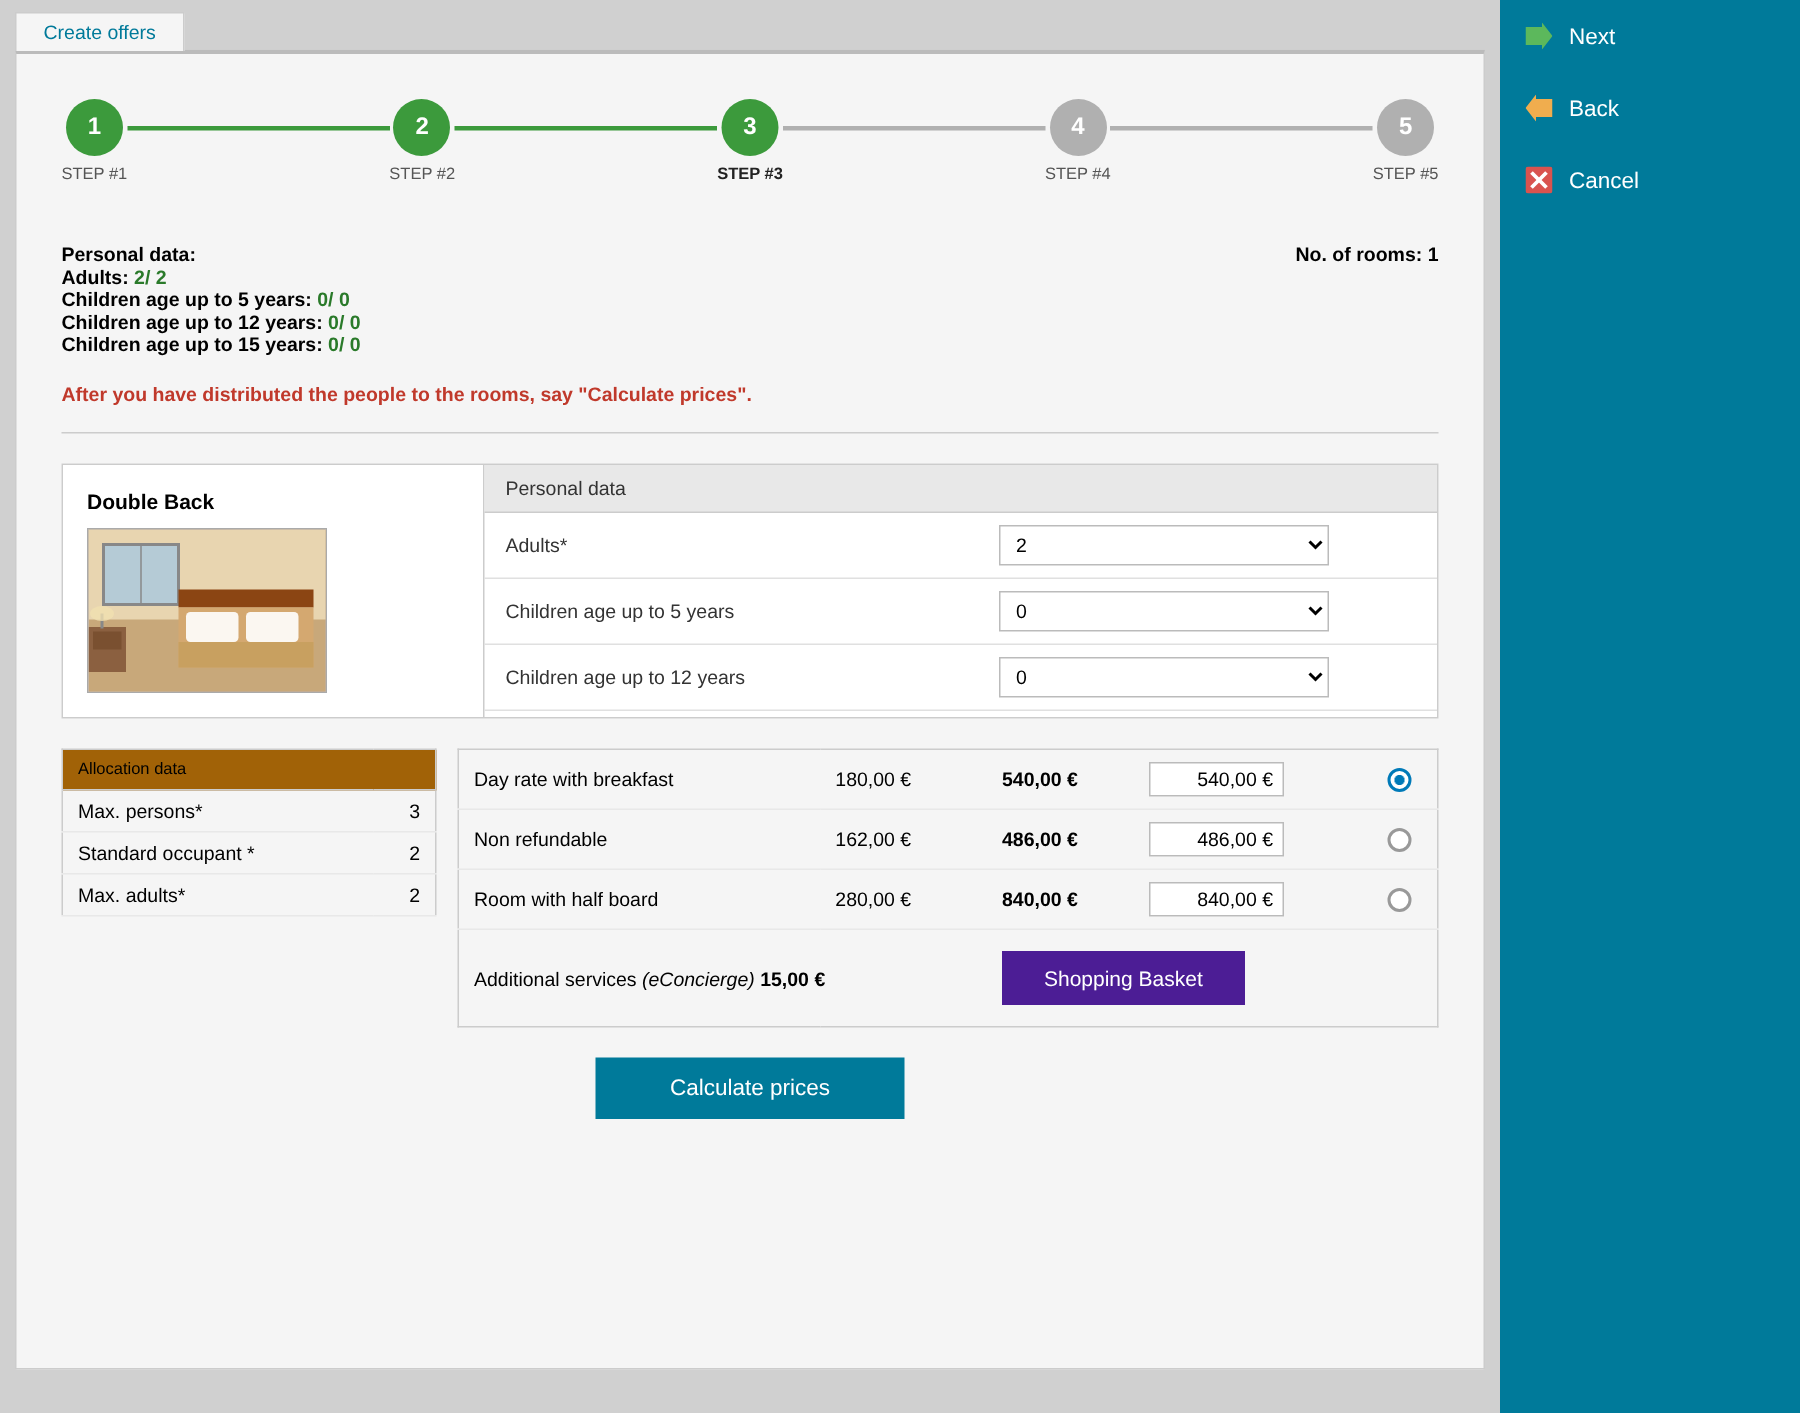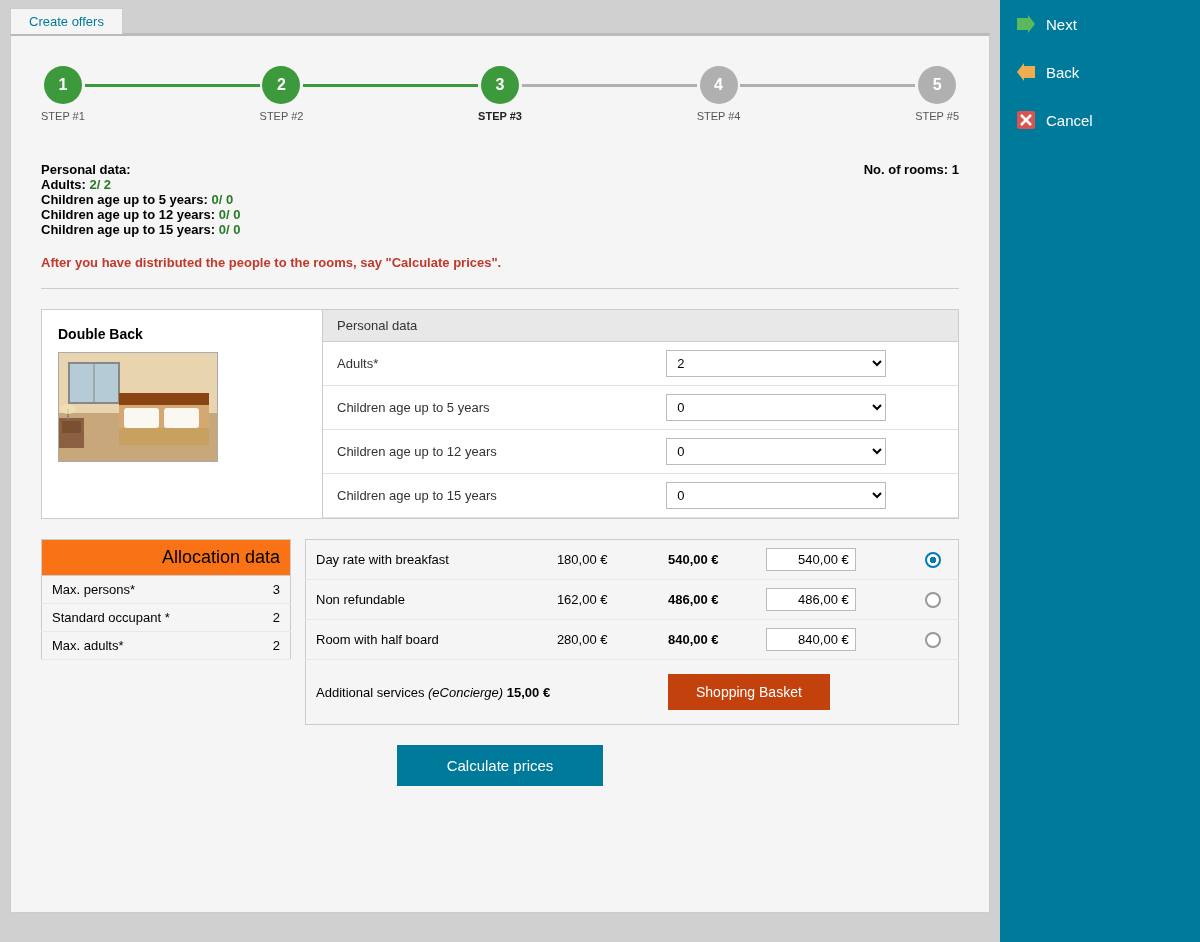--- a/index.html
+++ b/index.html
@@ -184,25 +184,25 @@
       align-items: flex-start;
     }
 
     .allocation-table {
       width: 250px;
       border: 1px solid #ccc;
       border-collapse: collapse;
       flex-shrink: 0;
     }
     .allocation-table th {
-      background: #f97316;
+      background: #a16207;
       padding: 7px 10px;
-      text-align: right;
+      text-align: left;
       font-weight: normal;
-      font-size: 18px;
+      font-size: 11px;
       border-bottom: 1px solid #ccc;
     }
     .allocation-table td {
       padding: 6px 10px;
       border-bottom: 1px solid #e8e8e8;
       font-size: 13px;
     }
     .allocation-table td:last-child {
       text-align: right;
     }
@@ -237,21 +237,21 @@
     }
 
     
     .additional-services-row td {
       padding-top: 14px !important;
       padding-bottom: 14px !important;
       vertical-align: middle;
     }
 
     .shopping-basket-btn {
-      background: #c2410c;
+      background: #4c1d95;
       color: white;
       border: none;
       padding: 10px 28px;
       font-size: 14px;
       cursor: pointer;
       font-weight: normal;
     }
 
     .calculate-prices-btn {
       background: #007a9a;
@@ -424,31 +424,20 @@
                 <td>Children age up to 12 years</td>
                 <td>
                   <select>
                     <option selected="">0</option>
                     <option>1</option>
                     <option>2</option>
                     <option>3</option>
                   </select>
                 </td>
               </tr>
-              <tr>
-                <td>Children age up to 15 years</td>
-                <td>
-                  <select>
-                    <option selected="">0</option>
-                    <option>1</option>
-                    <option>2</option>
-                    <option>3</option>
-                  </select>
-                </td>
-              </tr>
             </tbody>
               </table>
           </div>
         </div>
 
         <div class="bottom-section">
           <table class="allocation-table">
             <tbody>
                 <tr>
               <th colspan="2">Allocation data</th>

